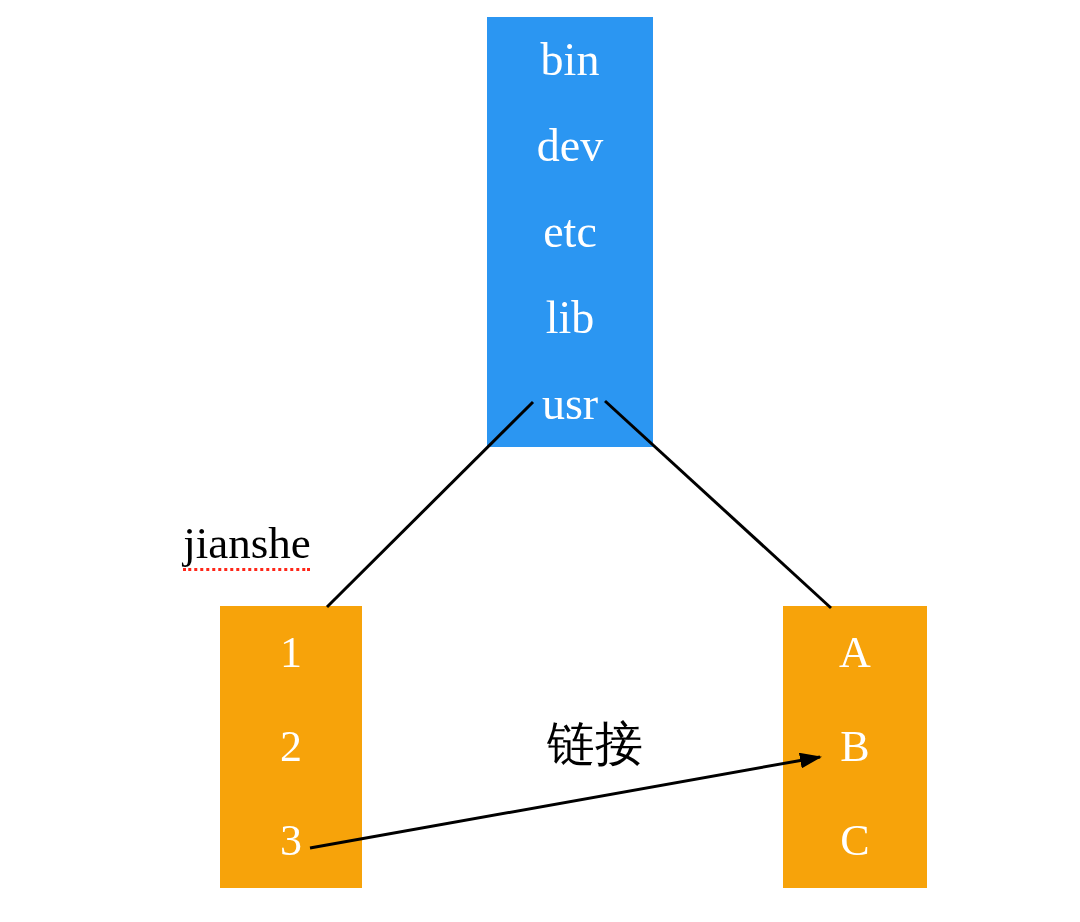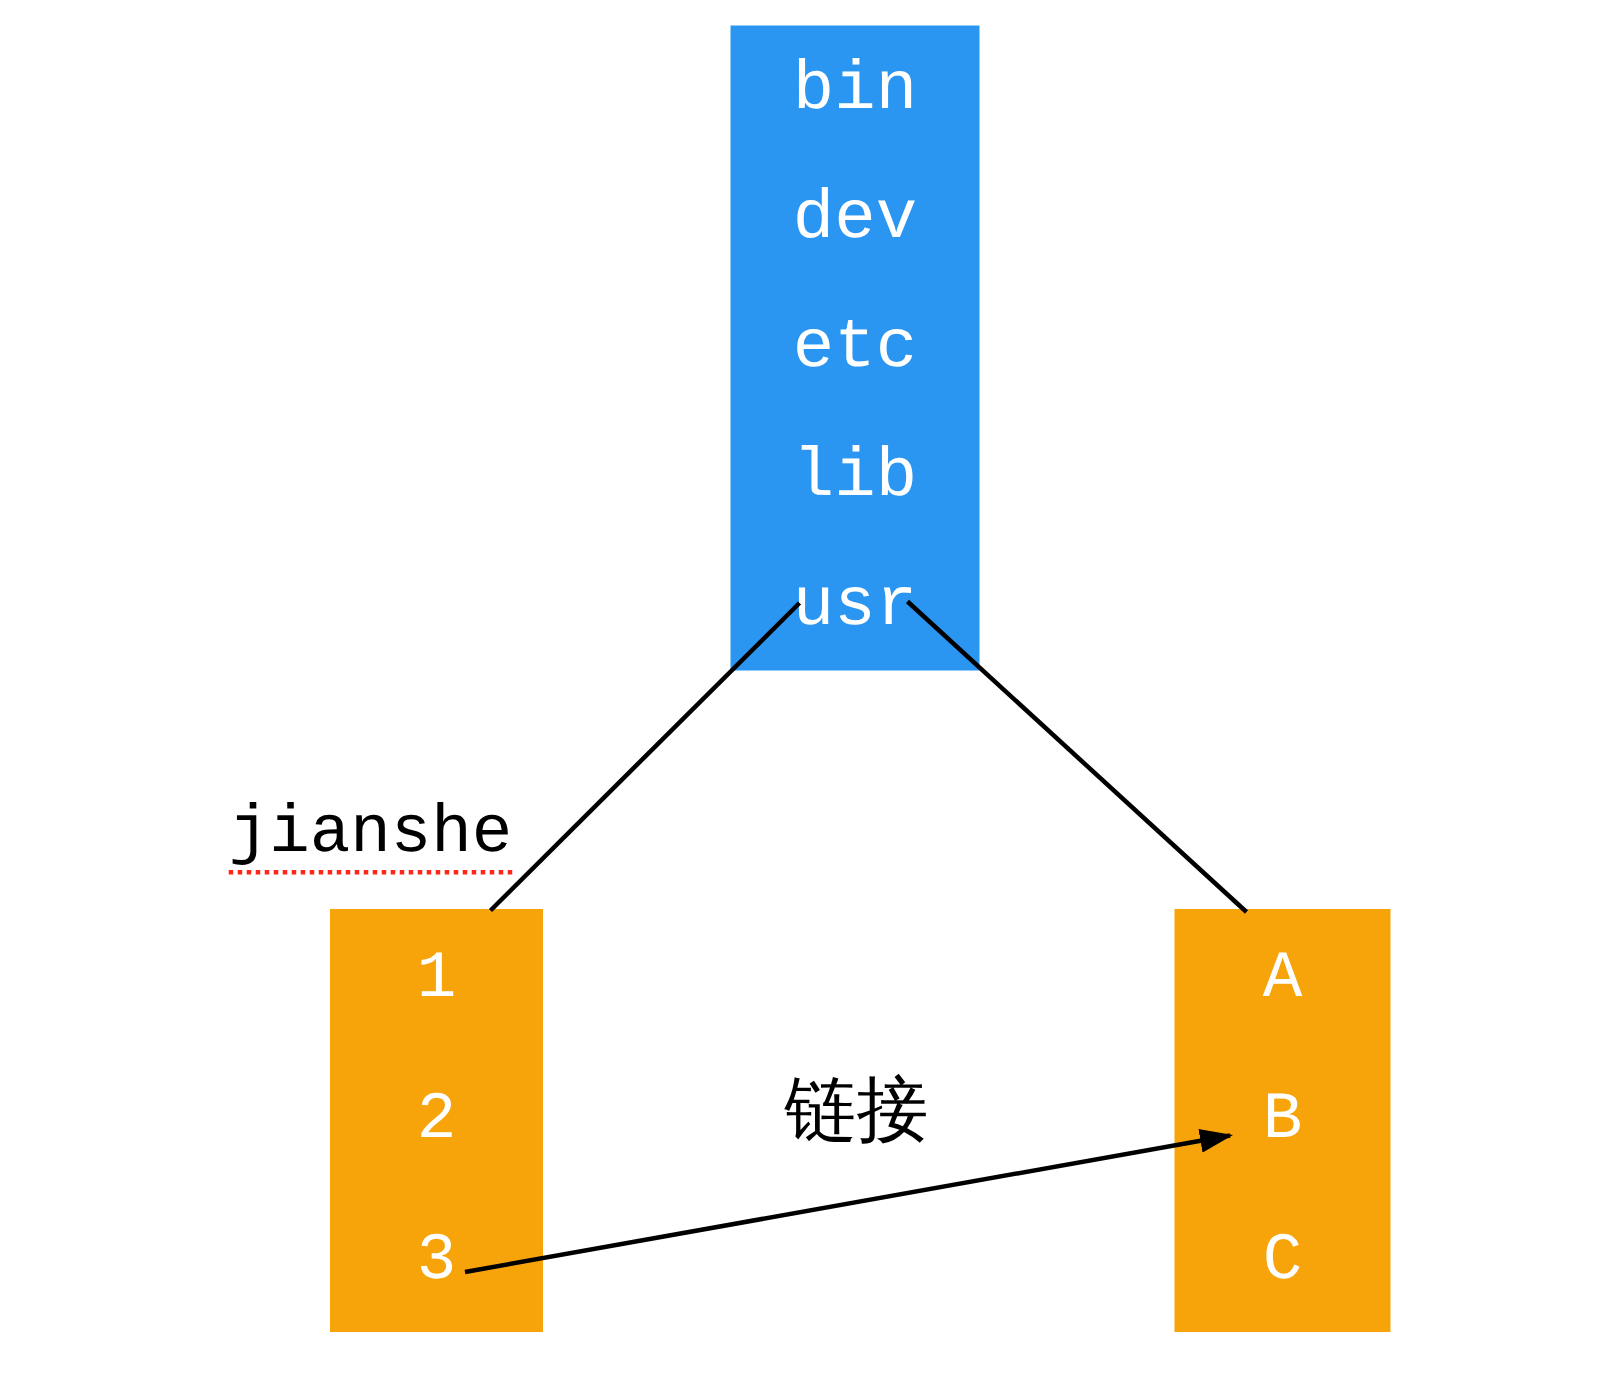--- a/index.html
+++ b/index.html
@@ -2,21 +2,21 @@
 <html style="--root-bg: #2b96f2; --dir-bg: #f7a30a; --box-text: #ffffff; --label-text: #000000; --line-color: #000000; --underline: #ff2619;"><head>
 <meta charset="utf-8">
 <style>
   html, body { margin: 0; padding: 0; }
   .canvas {
     position: relative;
     width: 1080px;
     height: 922px;
     background: #ffffff;
     overflow: hidden;
-    font-family: Liberation Mono, monospace;
+    font-family: Liberation Serif, serif;
   }
   .box {
     position: absolute;
     display: flex;
     flex-direction: column;
     justify-content: space-around;
     align-items: center;
     color: var(--box-text, #ffffff);
   }
   .root-box {
@@ -35,25 +35,25 @@
   .dir-label {
     position: absolute;
     transform: translateX(-50%);
     font-size: 45px;
     line-height: 1;
     color: var(--label-text, #000000);
     border-bottom: 3px dotted var(--underline, #ff2619);
     padding-bottom: 2px;
     white-space: nowrap;
   }
-  .dir-label.left  { left: 247px; top: 533px; }
+  .dir-label.left  { left: 247px; top: 521px; }
   .dir-label.right { left: 944px; top: 533px; }
   .link-label {
     position: absolute;
-    left: 571px; top: 720px;
+    left: 595px; top: 720px;
     transform: translateX(-50%);
     font-size: 48px;
     font-weight: 500;
     line-height: 1;
     color: var(--label-text, #000000);
     white-space: nowrap;
   }
   .connectors {
     position: absolute;
     left: 0; top: 0;

